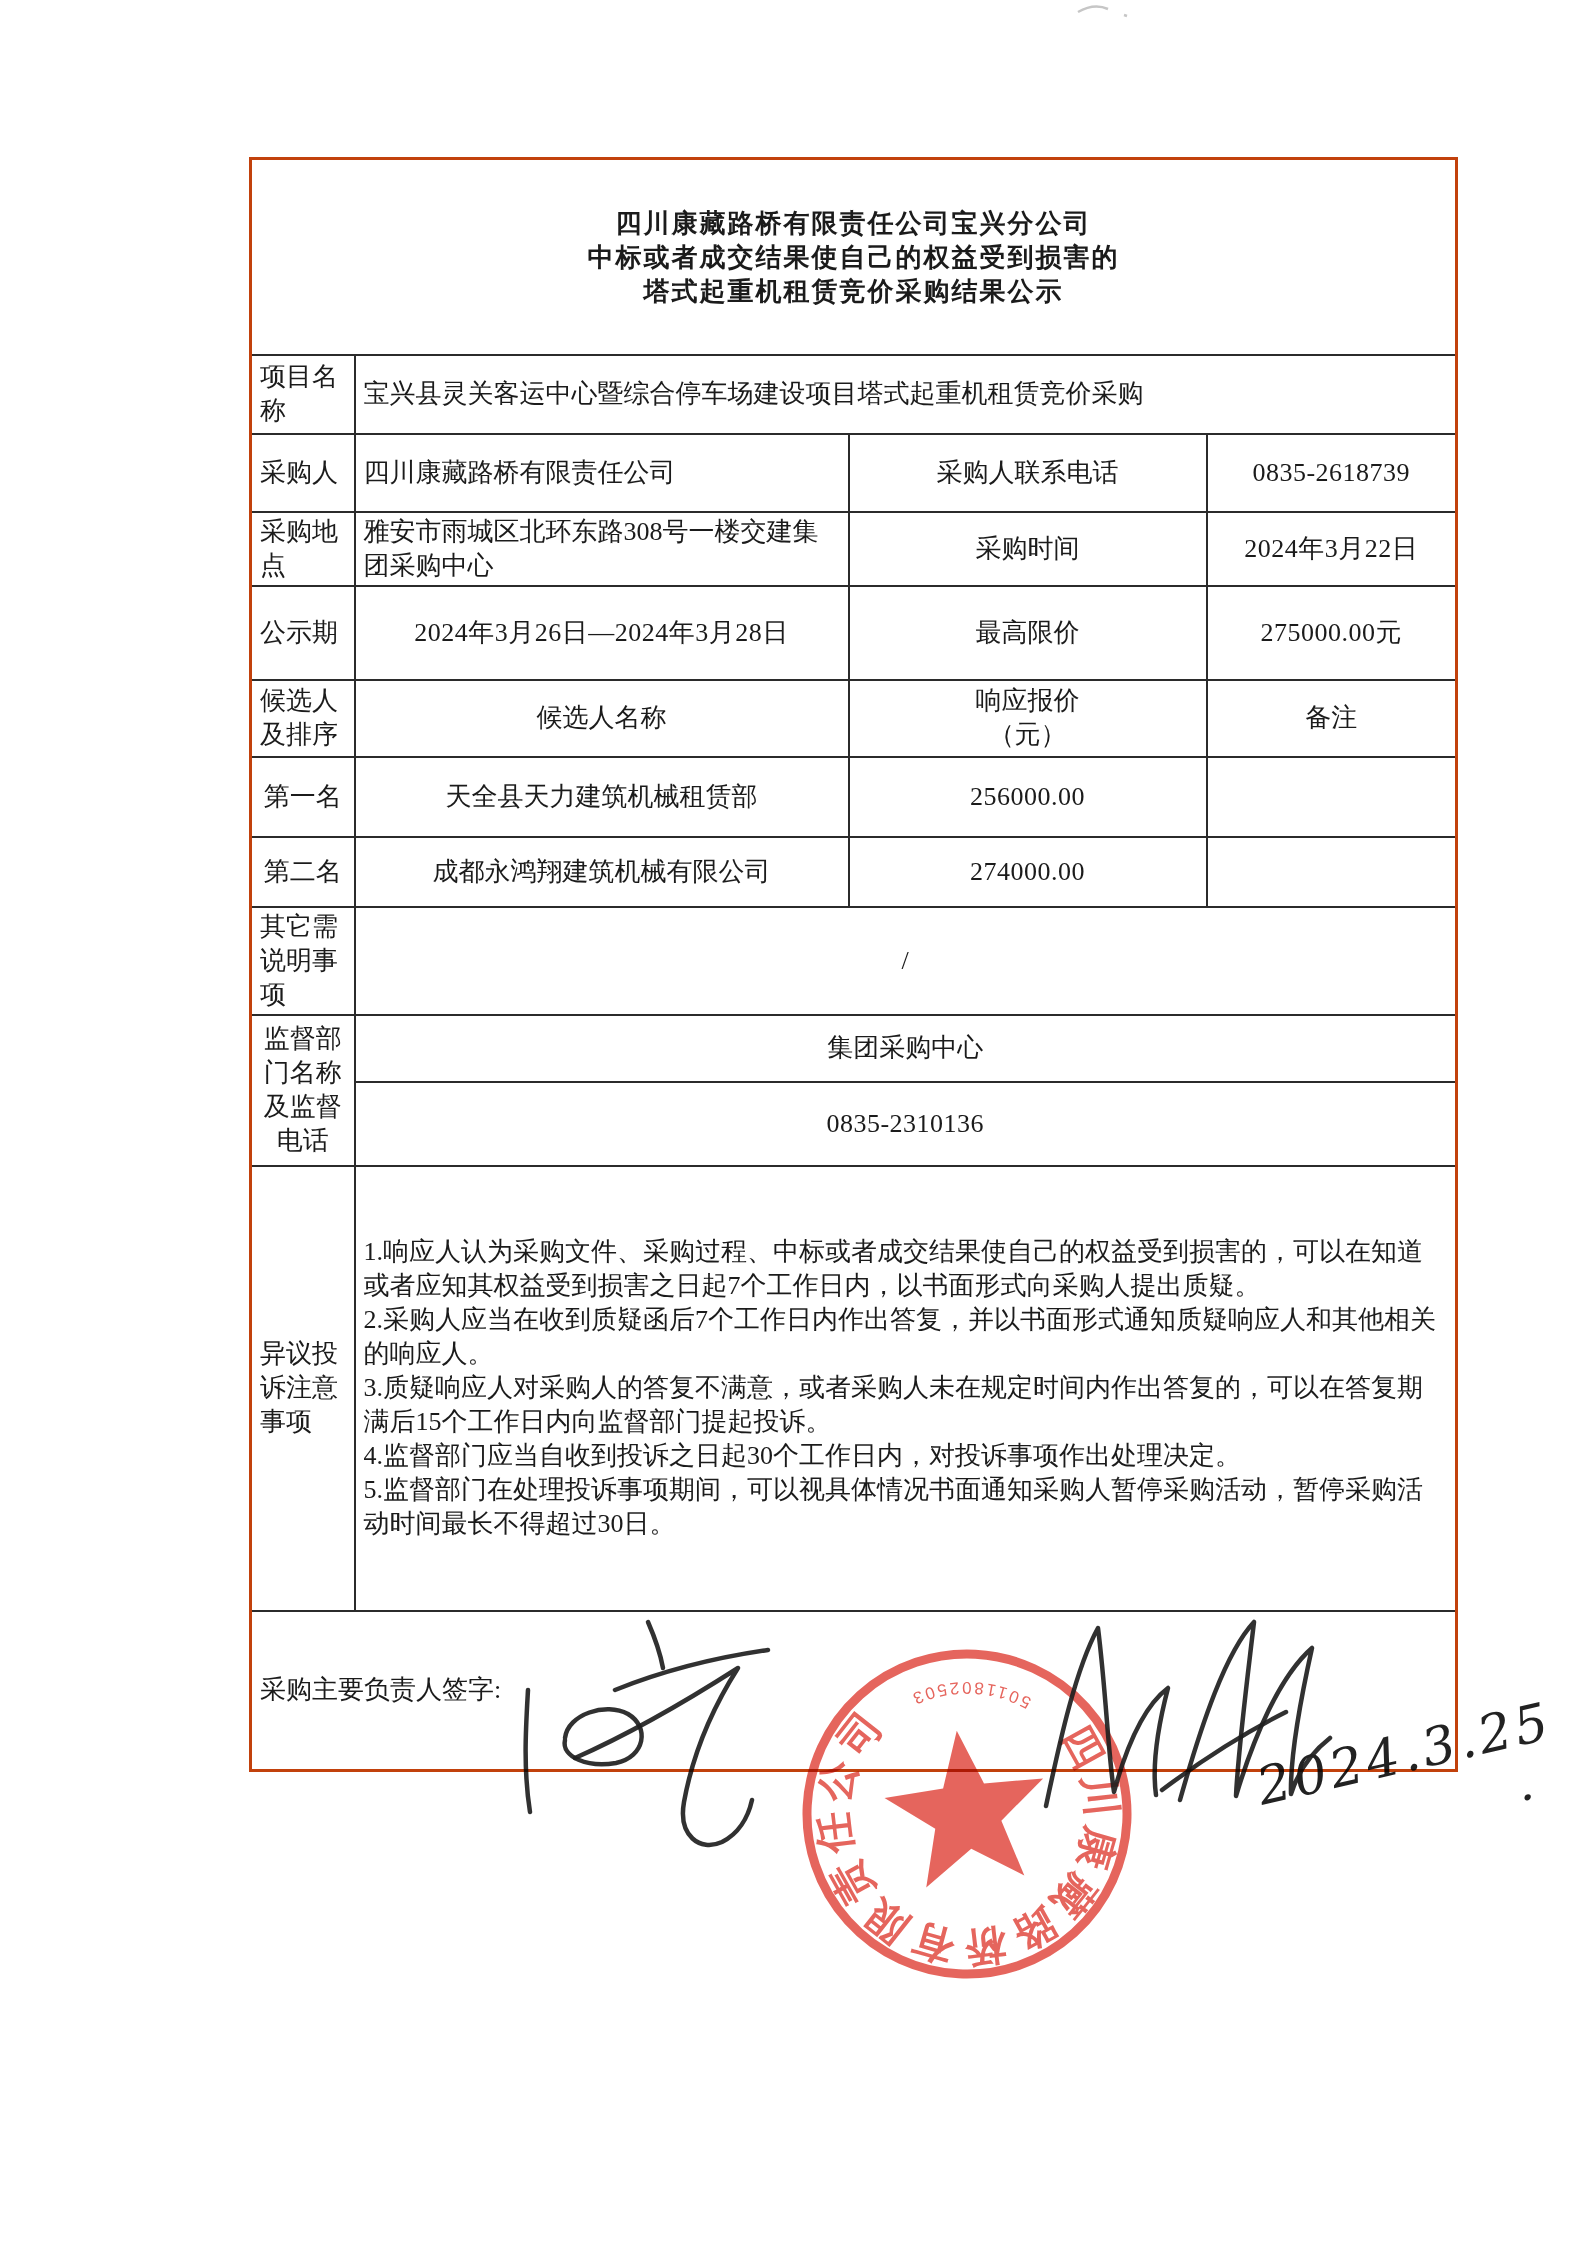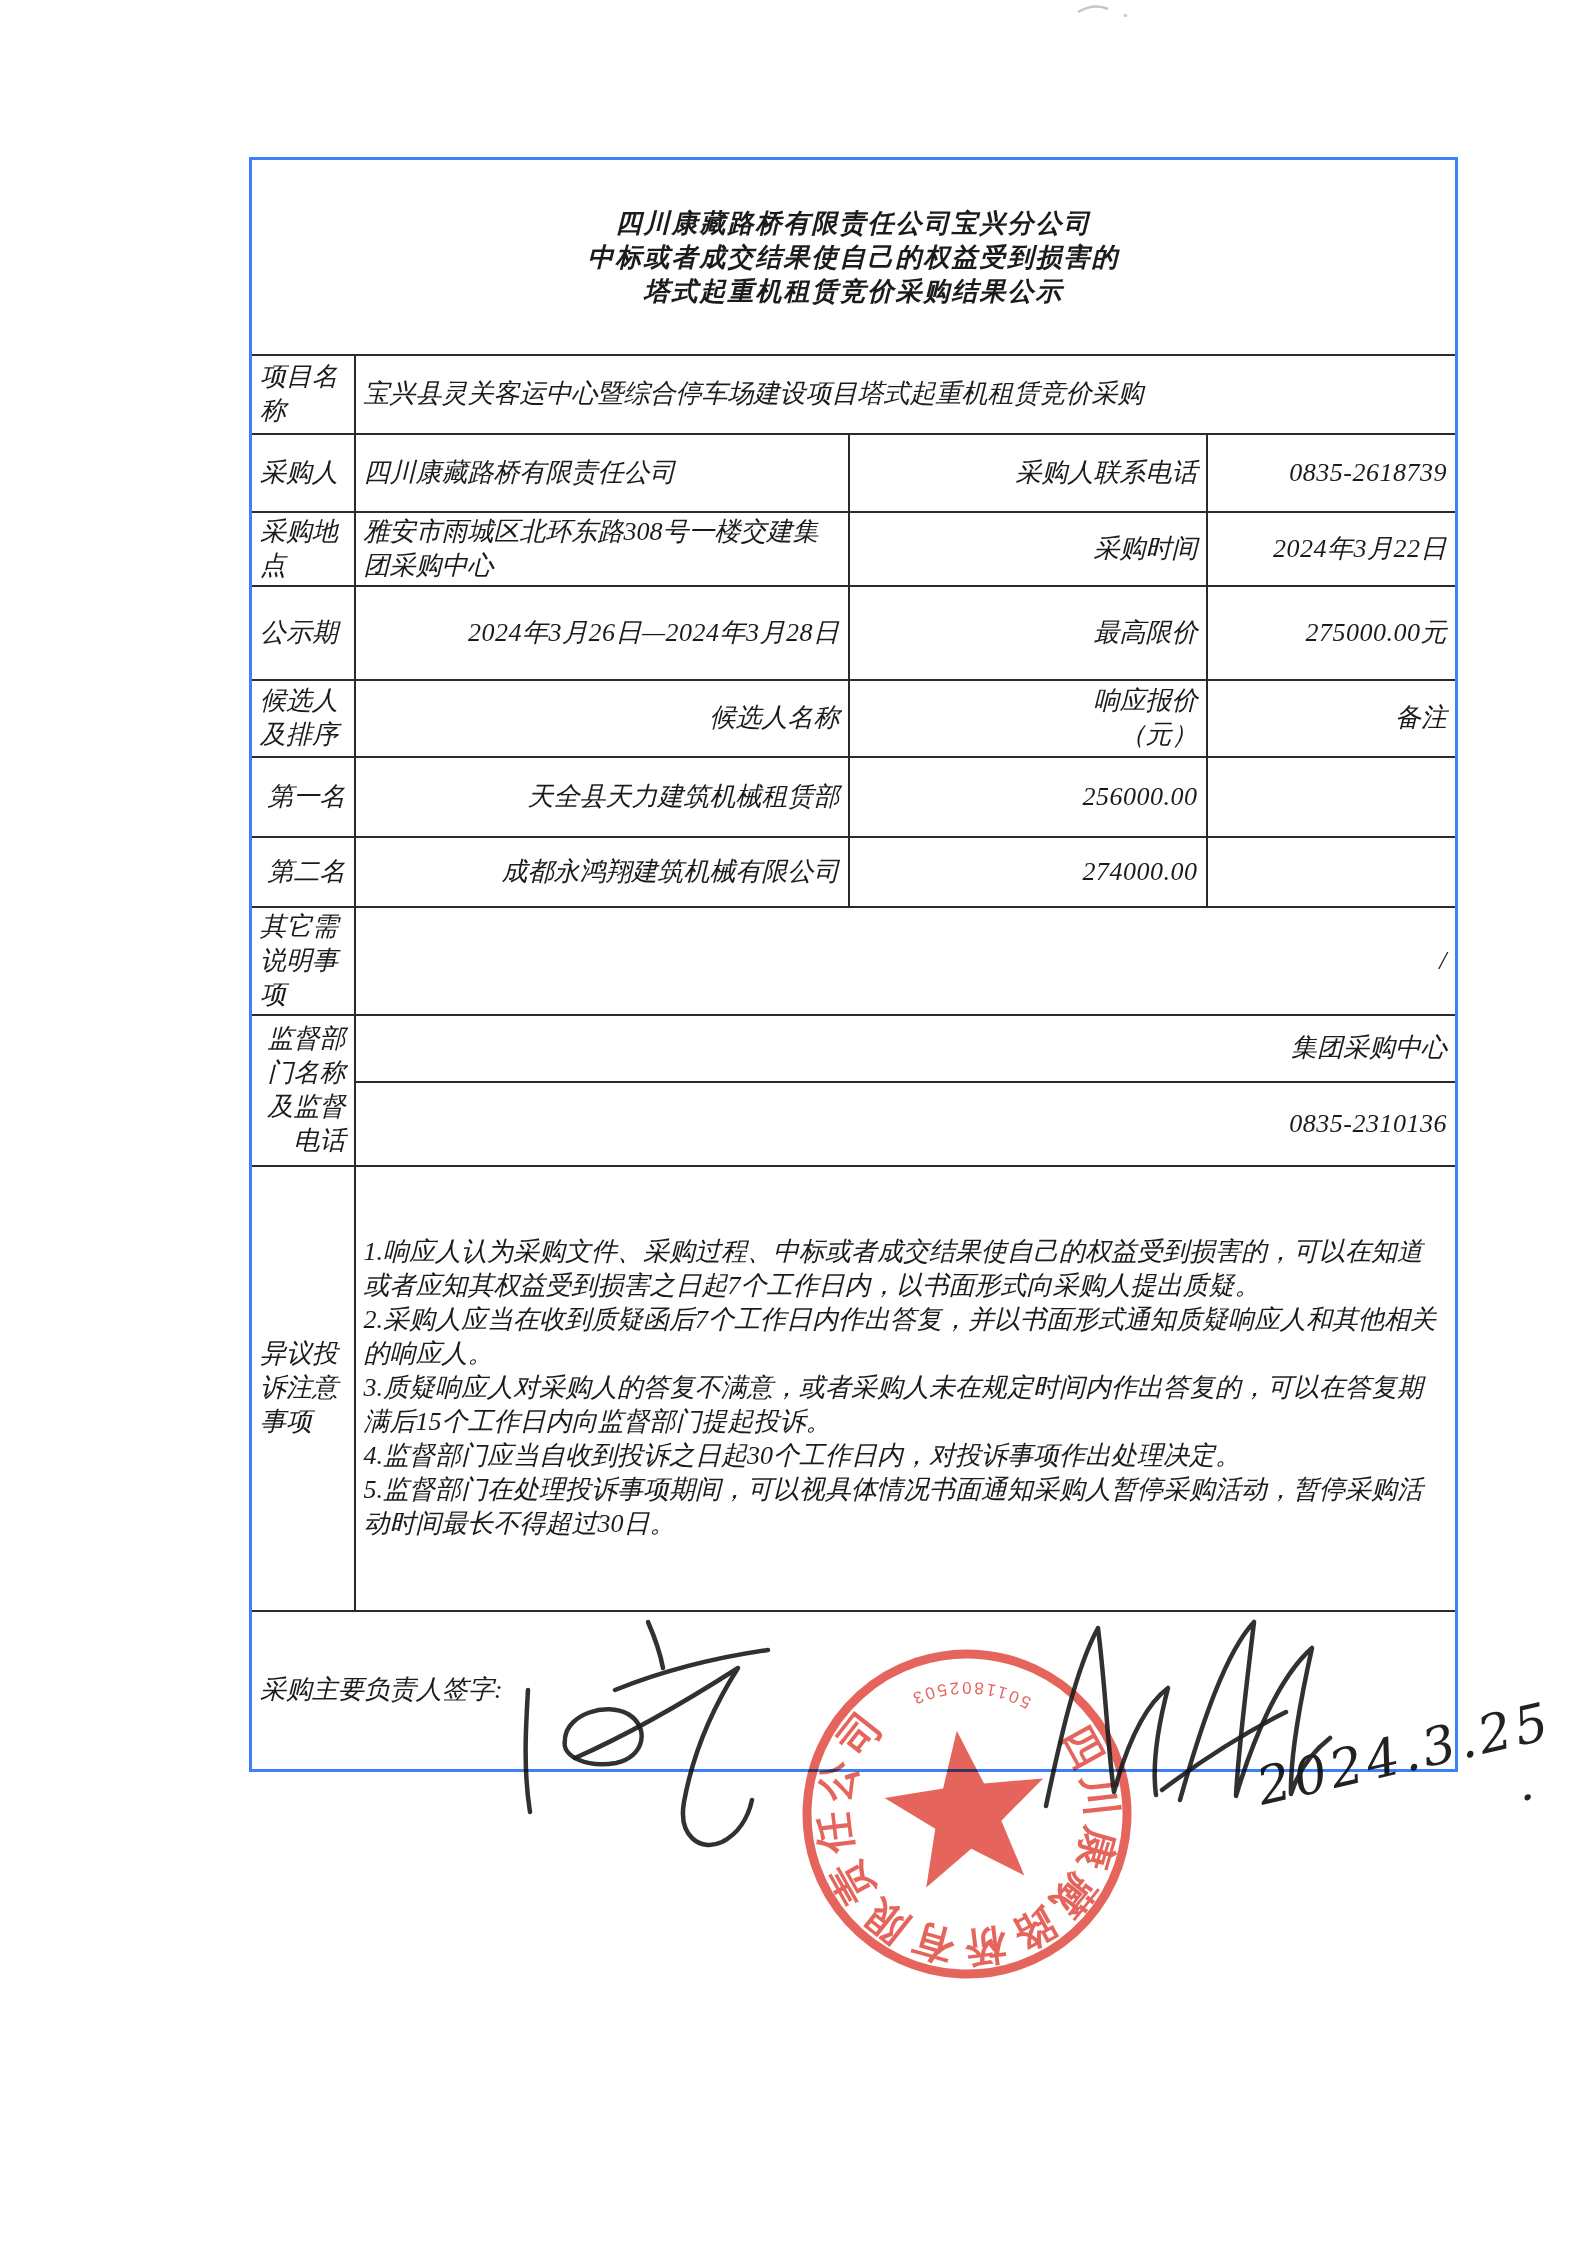--- a/index.html
+++ b/index.html
@@ -1,25 +1,25 @@
 <!DOCTYPE html>
 <html><head>
 <meta charset="utf-8">
 <style>
   html,body{margin:0;padding:0;background:#e8e8e8;}
   .page{position:relative;width:1587px;height:2244px;background:#ffffff;overflow:hidden;
         font-family:"Liberation Serif","DejaVu Serif",serif;color:#1b1b1b;}
   .doc-table{position:absolute;left:249px;top:157px;width:1206px;
              border-collapse:collapse;table-layout:fixed;
-             border:3px solid #3b82f6;font-style:italic;}
+             border:3px solid #c2410c;}
   .doc-table td{border:2px solid #2b2b2b;font-size:26px;line-height:34px;
                 padding:2px 8px;vertical-align:middle;word-break:break-all;}
   .title-cell{text-align:center;font-family:"Liberation Sans","DejaVu Sans",sans-serif;
               font-weight:bold;font-size:32px;line-height:40px;letter-spacing:2px;}
-  .c{text-align:right;}
+  .c{text-align:center;}
   .lbl{padding-left:7px;padding-right:4px;margin-top:40px;}
   .num{font-size:27px;letter-spacing:0.5px;}
   .notes{white-space:pre-line;font-size:26px;line-height:44px;padding:6px 10px 6px 12px;}
   .sig-cell{font-size:27px;padding-left:9px;}
   .overlay{position:absolute;left:0;top:0;pointer-events:none;mix-blend-mode:multiply;}
   .stamp{opacity:0.82;}
   .ink{stroke:#1f1f1f;stroke-width:4.5;fill:none;stroke-linecap:round;stroke-linejoin:round;opacity:0.92;}
 </style>
 </head>
 <body>

